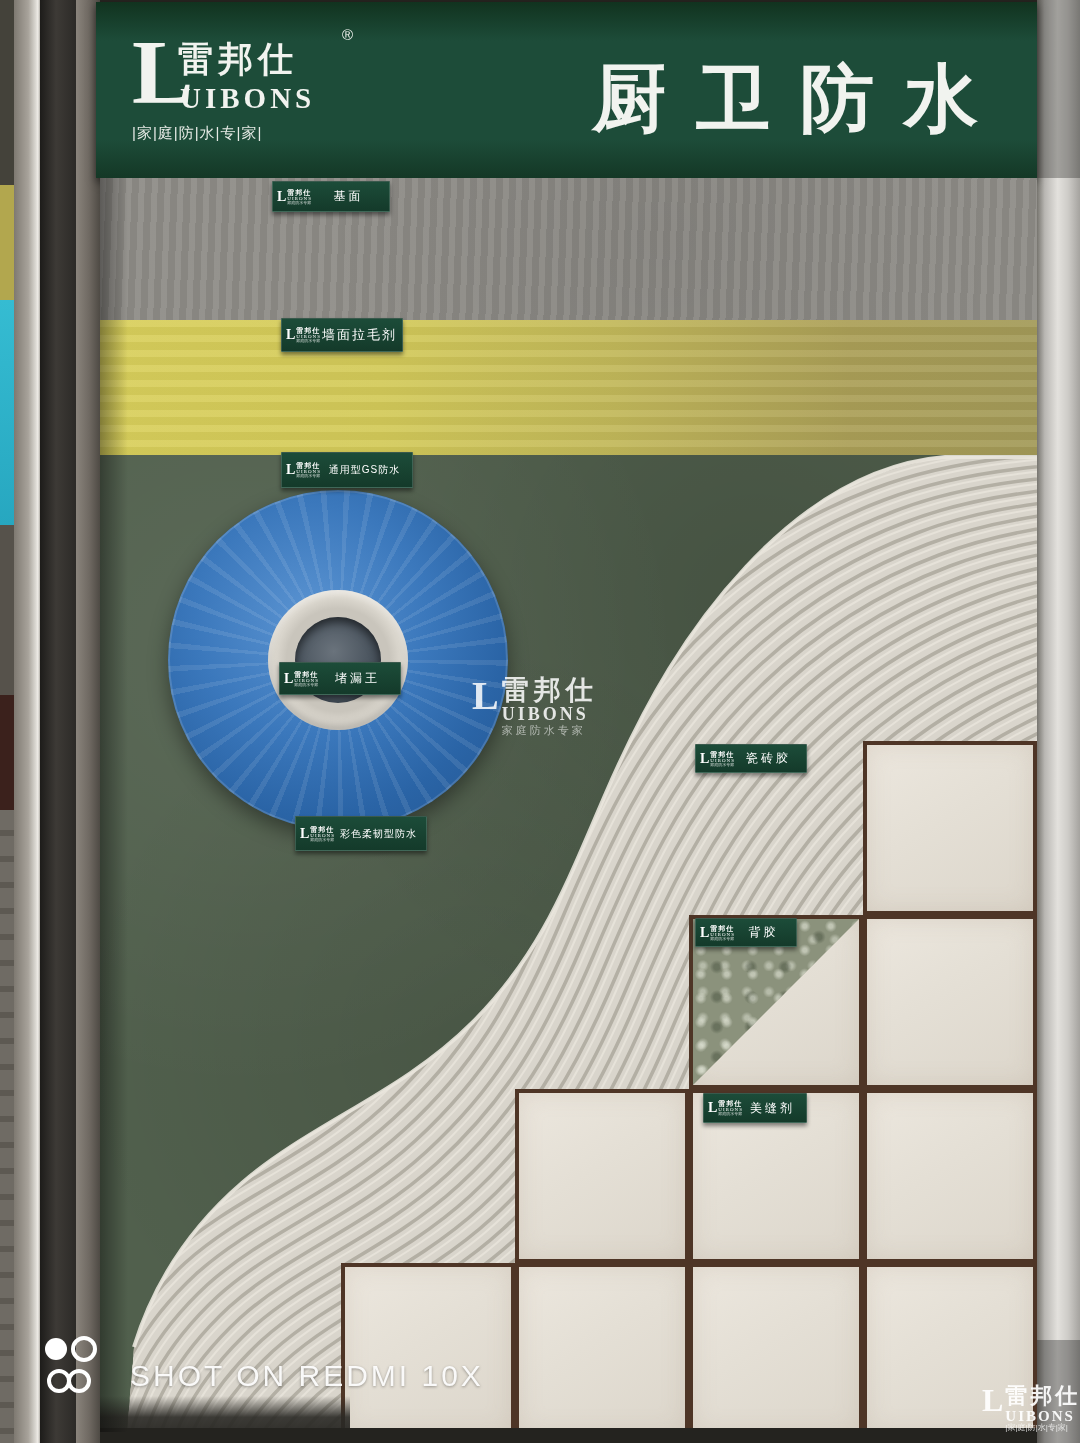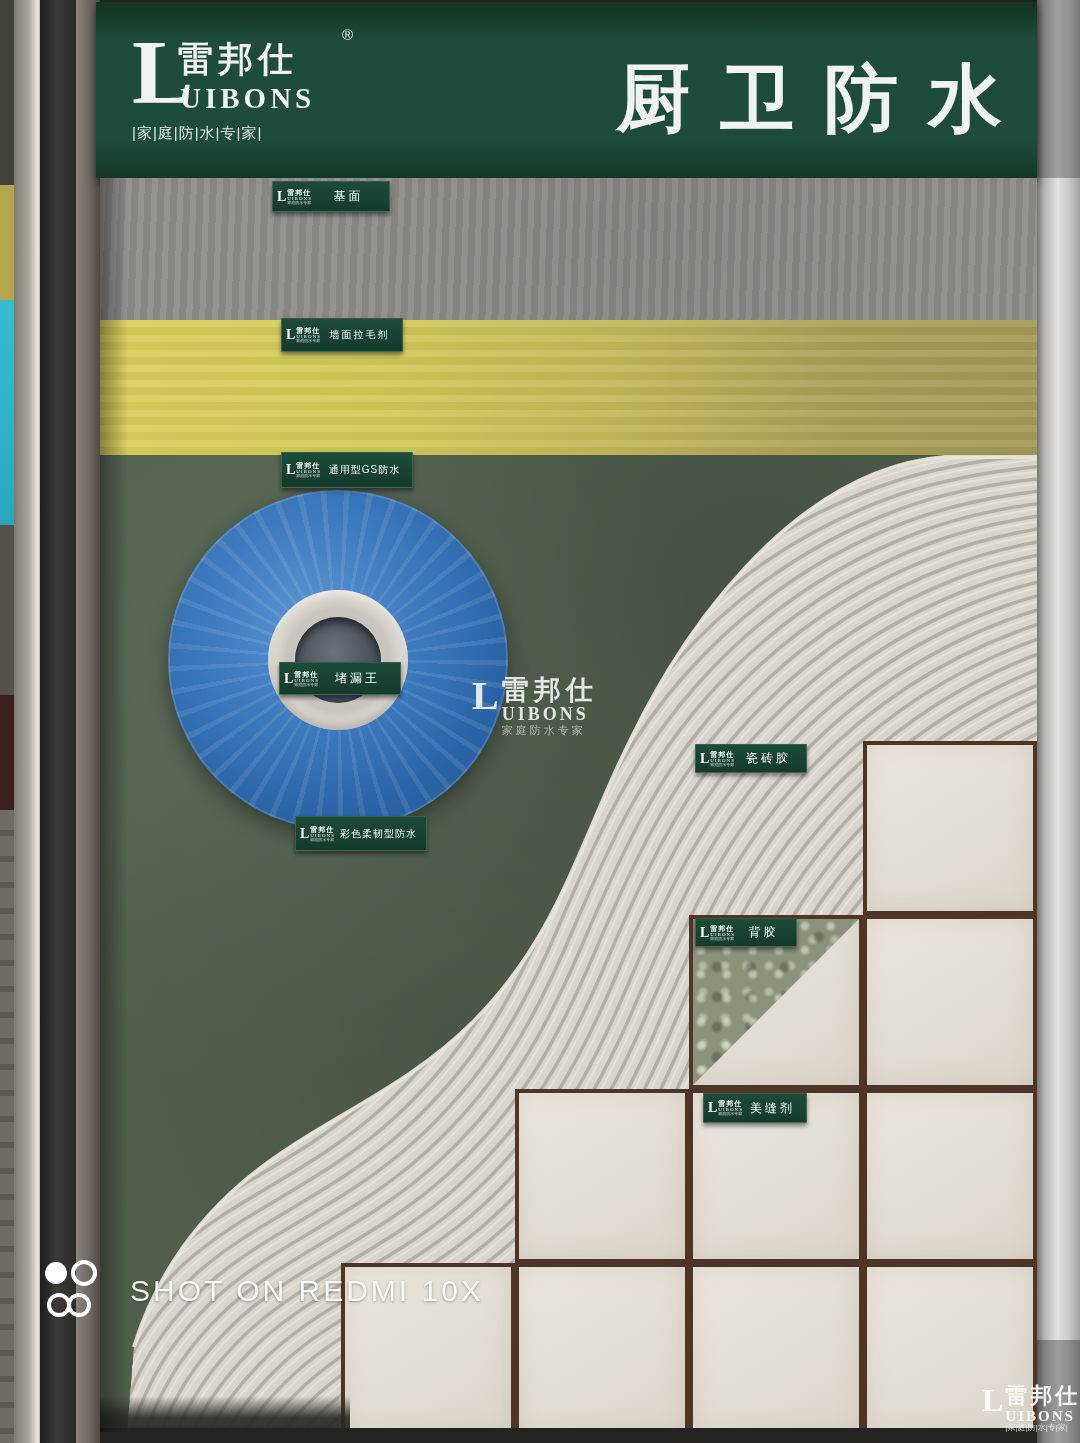--- a/index.html
+++ b/index.html
@@ -32,21 +32,21 @@
      background:linear-gradient(180deg,#11331f 0%,#1d4c39 22%,#1d4c39 78%,#143826 100%);
      box-shadow:0 4px 8px rgba(0,0,0,.5);color:#f1f3ef;}
   #brand-logo{position:absolute;left:36px;top:20px;width:240px;height:142px;}
   .bl-L{position:absolute;left:0;top:4px;font-family:"Liberation Serif",serif;font-weight:bold;
         font-size:92px;line-height:1;}
   .bl-cn{position:absolute;left:46px;top:14px;font-size:35px;font-weight:bold;letter-spacing:5px;}
   .bl-reg{position:absolute;left:210px;top:4px;font-size:15px;}
   .bl-en{position:absolute;left:48px;top:60px;font-family:"Liberation Serif",serif;font-weight:bold;
          font-size:29px;letter-spacing:4px;}
   .bl-tag{position:absolute;left:0px;top:102px;font-size:15px;letter-spacing:1px;opacity:.95;}
-  #board-title{position:absolute;left:466px;top:48px;width:470px;text-align:right;
+  #board-title{position:absolute;left:466px;top:48px;width:470px;text-align:left;
      font-size:74px;font-weight:bold;letter-spacing:30px;text-indent:30px;white-space:nowrap;}
 
   
   #layer-concrete{left:100px;top:178px;width:937px;height:142px;
      background-color:#8f8d88;
      background-image:repeating-linear-gradient(92deg,rgba(255,255,255,.05) 0 6px,rgba(0,0,0,.05) 6px 13px),
                       radial-gradient(circle at 60% 40%,rgba(0,0,0,.06),transparent 60%);}
   #layer-yellow{left:100px;top:320px;width:937px;height:135px;
      background-image:repeating-linear-gradient(180deg,rgba(255,255,255,.07) 0 7px,rgba(0,0,0,.04) 7px 15px),
         linear-gradient(90deg,#d9d05c 0%,#d3ca59 30%,#c2b85a 55%,#ab9f57 80%,#a39a58 100%);}
@@ -108,31 +108,31 @@
   .pl-text{flex:1;text-align:center;font-size:12px;letter-spacing:3px;white-space:nowrap;}
   #pl0{left:272px;top:181px;width:118px;height:31px;}
   #pl1{left:281px;top:318px;width:122px;height:34px;}
   #pl2{left:281px;top:452px;width:132px;height:36px;}
   #pl3{left:279px;top:662px;width:122px;height:33px;}
   #pl4{left:295px;top:816px;width:132px;height:35px;}
   #pl5{left:695px;top:744px;width:112px;height:29px;}
   #pl6{left:695px;top:918px;width:102px;height:29px;}
   #pl7{left:703px;top:1093px;width:104px;height:30px;}
   #pl2 .pl-text,#pl4 .pl-text{font-size:10px;letter-spacing:1px;}
-  #pl1 .pl-text{font-size:10px;letter-spacing:2px;}
+  #pl1 .pl-text{font-size:13px;letter-spacing:2px;}
 
   
   .wm{position:absolute;color:rgba(255,255,255,.85);z-index:8;pointer-events:none;}
   #wm-center{left:472px;top:676px;display:flex;}
   #wm-center .wm-L{font-family:"Liberation Serif",serif;font-weight:bold;font-size:40px;line-height:1;margin-right:3px;}
   .wm-col{display:flex;flex-direction:column;line-height:1.08;}
   #wm-center .wm-cn{font-size:27px;font-weight:bold;letter-spacing:5px;}
   #wm-center .wm-en{font-size:18px;font-family:"Liberation Serif",serif;font-weight:bold;letter-spacing:3px;}
   #wm-center .wm-tg{font-size:11px;letter-spacing:3px;opacity:.65;}
-  #wm-camera{left:42px;top:1260px;color:rgba(255,255,255,.93);z-index:9;display:flex;align-items:center;}
+  #wm-camera{left:42px;top:1336px;color:rgba(255,255,255,.93);z-index:9;display:flex;align-items:flex-end;}
   #wm-camera .cam-text{margin-left:18px;font-size:30px;letter-spacing:3px;line-height:1.42;white-space:nowrap;
      text-shadow:0 1px 3px rgba(0,0,0,.35);}
   #wm-corner{left:982px;top:1384px;display:flex;color:rgba(255,255,255,.92);z-index:9;width:140px;}
   #wm-corner .wm-L{font-family:"Liberation Serif",serif;font-weight:bold;font-size:32px;line-height:1;margin-right:2px;}
   #wm-corner .wm-cn{font-size:22px;font-weight:bold;letter-spacing:3px;}
   #wm-corner .wm-en{font-size:15px;font-family:"Liberation Serif",serif;font-weight:bold;letter-spacing:2px;}
   #wm-corner .wm-tg{font-size:8px;letter-spacing:0px;opacity:.85;white-space:nowrap;}
 </style>
 </head>
 <body>

